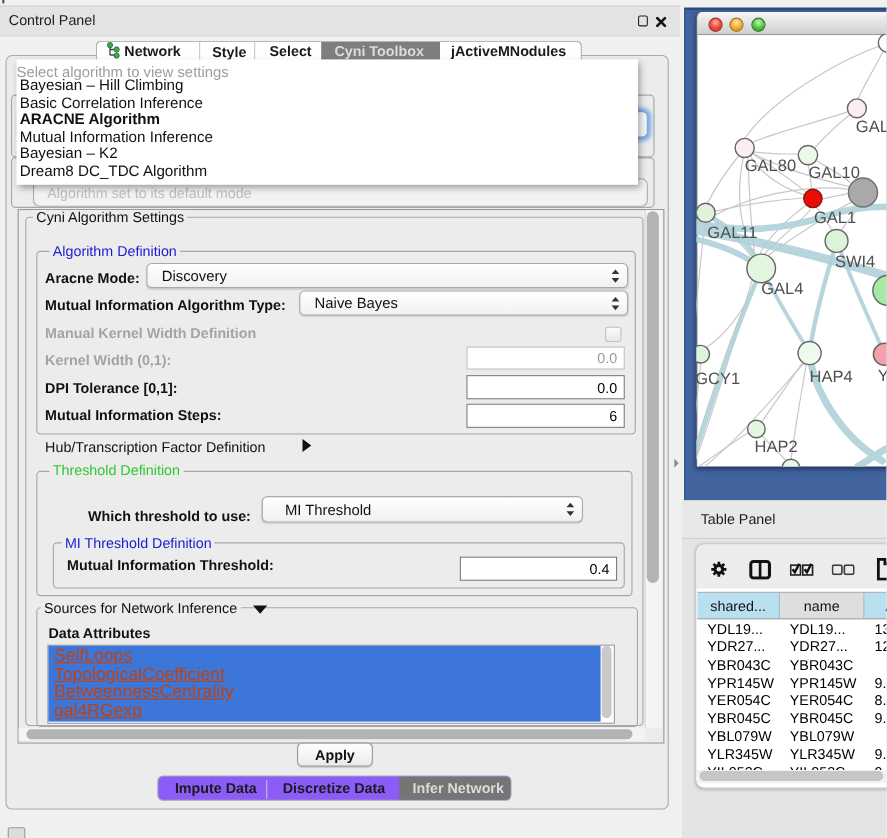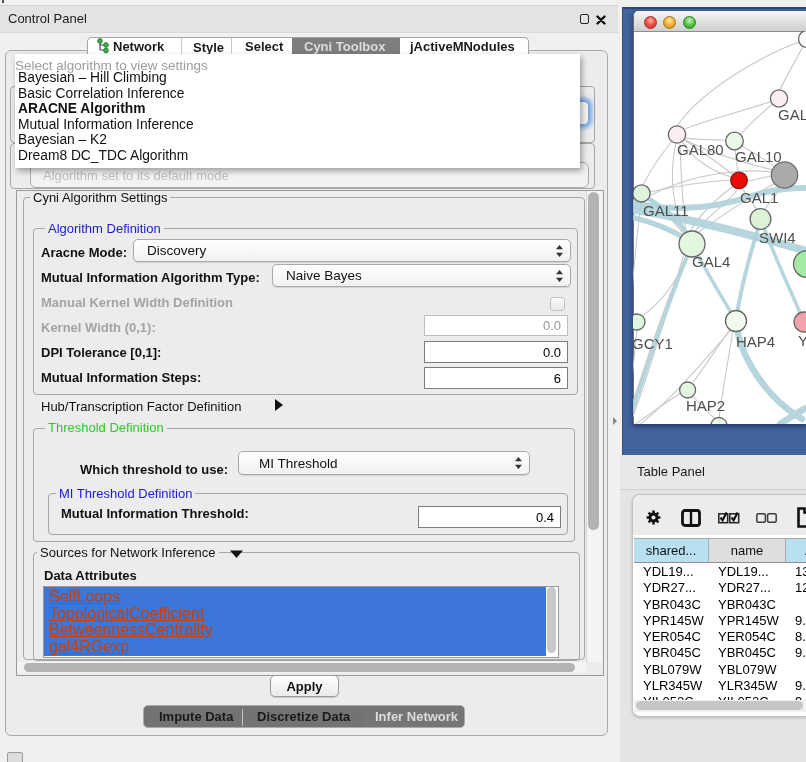--- a/index.html
+++ b/index.html
@@ -153,21 +153,21 @@
 <div class="abs" style="left:44px;top:587px;width:502px;height:69px;background:#3b76d8;"></div>
 <div class="abs" style="left:49px;top:589px;font-size:16px;color:#c2410c;line-height:16.6px;text-decoration:underline;">
   SelfLoops<br>TopologicalCoefficient<br>BetweennessCentrality<br>gal4RGexp
 </div>
 <div class="abs" style="left:547px;top:587px;width:9px;height:66px;background:#c9c9c9;border-radius:5px;"></div>
 
 <div class="abs" style="left:270px;top:675px;width:67px;height:20px;border:1px solid #9b9b9b;border-radius:5px;
      background:linear-gradient(#ffffff,#eaeaea);display:flex;align-items:center;justify-content:center;
      font-size:13px;font-weight:bold;color:#111;box-shadow:0 1px 1px rgba(0,0,0,0.15);">Apply</div>
 
-<div class="abs" style="left:143px;top:705px;width:322px;height:23px;background:#737373;
+<div class="abs" style="left:143px;top:705px;width:322px;height:23px;background:#8b5cf6;
      border:1px solid #ababab;border-radius:5px;overflow:hidden;box-sizing:border-box;">
   <div class="abs" style="left:98px;top:3px;width:1px;height:17px;background:#c4c4c4;"></div>
   <div class="abs" style="left:219px;top:0;width:103px;height:23px;background:#757575;"></div>
   <div class="abs" style="left:15px;top:3px;font-size:13px;font-weight:600;color:#1a1a1a;">Impute Data</div>
   <div class="abs" style="left:113px;top:3px;font-size:13px;font-weight:600;color:#1a1a1a;">Discretize Data</div>
   <div class="abs" style="left:231px;top:3px;font-size:13px;font-weight:600;color:#dcdcdc;">Infer Network</div>
 </div>
 
 <div class="abs" style="left:15px;top:54px;width:565px;height:114px;background:#ffffff;
      box-shadow:2px 3px 6px rgba(0,0,0,0.35);">

